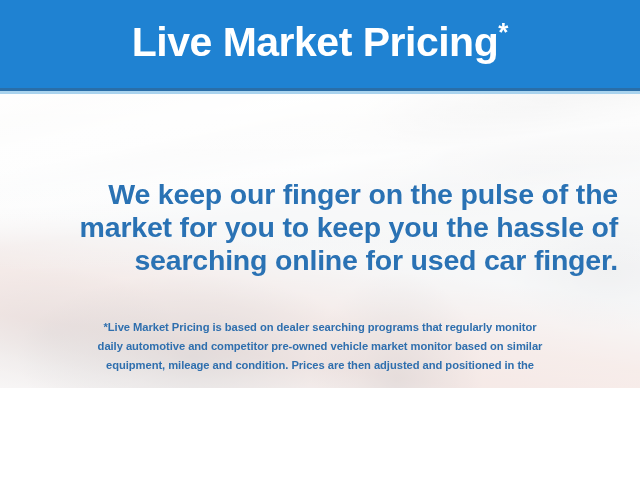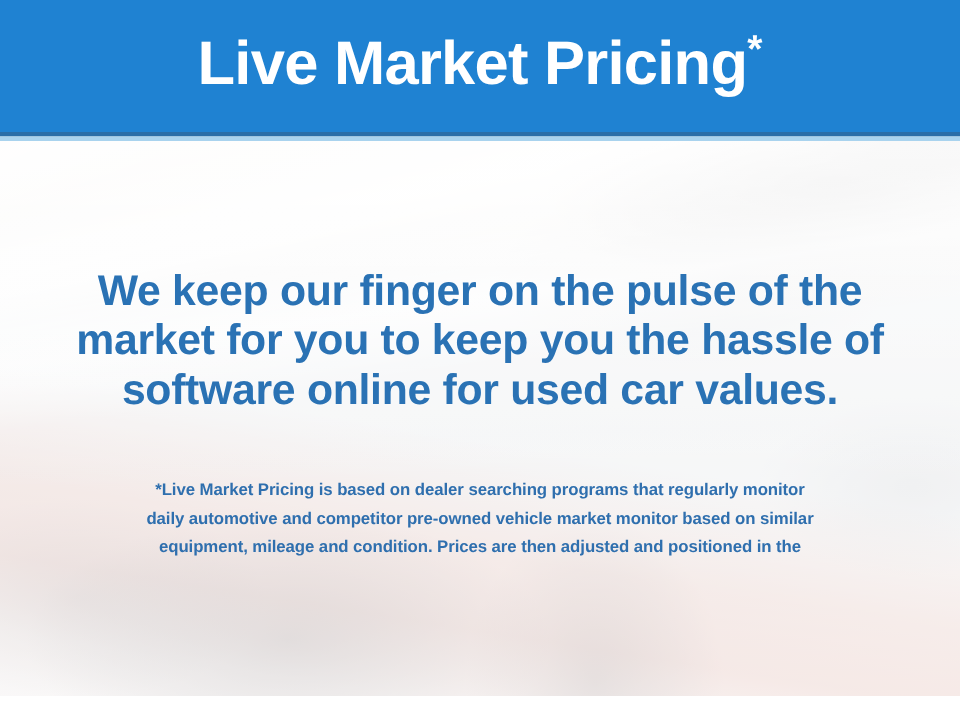--- a/index.html
+++ b/index.html
@@ -10,21 +10,21 @@
     width: 640px;
     height: 480px;
     overflow: hidden;
     font-family: "Liberation Sans", sans-serif;
     background: #ffffff;
   }
 
   #poster {
     position: relative;
     width: 640px;
-    height: 464px;
+    height: 388px;
     overflow: hidden;
     background: #000000;
     text-decoration: underline;
   }
 
   
   .bg-layer {
     position: absolute;
     inset: 0;
     pointer-events: none;
@@ -183,20 +183,21 @@
     color: #2a72b4;
     font-size: 28.5px;
     font-weight: bold;
     line-height: 33px;
     letter-spacing: -0.2px;
     z-index: 3;
   }
   .headline .hl-line {
     display: block;
     white-space: nowrap;
+    text-align: right;
   }
 
   
   .disclaimer {
     position: absolute;
     left: 22px;
     top: 318px;
     width: 596px;
     text-align: center;
     color: #2f6fae;
@@ -226,21 +227,21 @@
 
   <div class="banner">
     <div class="banner-title"><span>Live Market Pricing</span><span class="star">*</span></div>
   </div>
   <div class="banner-edge-dark"></div>
   <div class="banner-edge-light"></div>
 
   <div class="headline">
     <span class="hl-line">We keep our finger on the pulse of the</span>
     <span class="hl-line">market for you to keep you the hassle of</span>
-    <span class="hl-line">software online for used car values.</span>
+    <span class="hl-line">searching online for used car finger.</span>
   </div>
 
   <div class="disclaimer">
     <span class="dc-line">*Live Market Pricing is based on dealer searching programs that regularly monitor</span>
     <span class="dc-line">daily automotive and competitor pre-owned vehicle market monitor based on similar</span>
     <span class="dc-line">equipment, mileage and condition. Prices are then adjusted and positioned in the</span>
   </div>
 
 </div>
 

